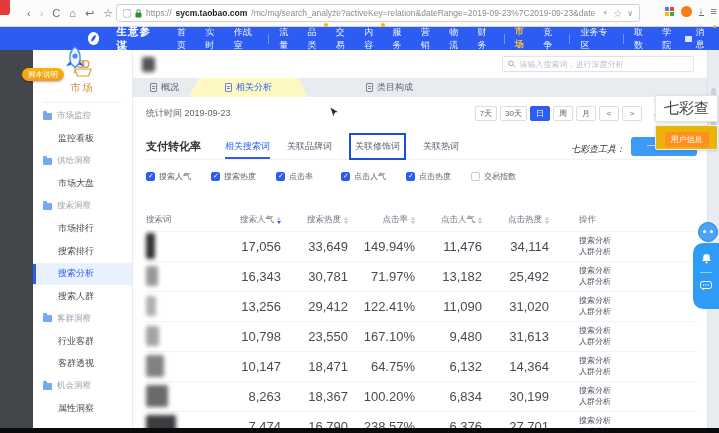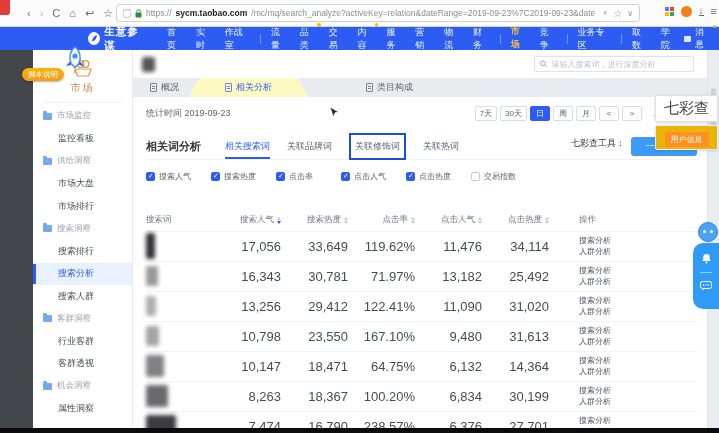--- a/index.html
+++ b/index.html
@@ -18,21 +18,21 @@
   .urlbar .path{color:#868d94;overflow:hidden;text-overflow:clip;}
   .url-right{margin-left:auto;display:flex;gap:5px;align-items:center;color:#8a9097;font-size:10px;flex:0 0 auto;}
   .bicons{position:absolute;right:2px;top:5px;display:flex;gap:7px;align-items:center;font-size:11px;color:#5f6368;}
   .ext-grid{display:grid;grid-template-columns:4px 4px;grid-template-rows:4px 4px;gap:1px;}
   .ext-grid i{display:block;}
   .acct{width:11px;height:11px;border-radius:50%;background:#f57f17;}
   .dl{border-bottom:1.5px solid #5f6368;line-height:9px;font-size:10px;}
 
   
   .topnav{position:absolute;top:27px;left:0;right:0;height:23px;background:#2c5cf2;display:flex;align-items:center;color:#fff;padding-left:88px;}
-  .brand{display:flex;align-items:center;gap:4px;margin-right:14px;}
+  .brand{display:flex;align-items:center;gap:17px;margin-right:14px;}
   .logo-circle{width:13px;height:13px;border-radius:50%;background:#fff;display:flex;align-items:center;justify-content:center;}
   .brand-name{font-size:10.5px;font-weight:bold;letter-spacing:1px;}
   .tn-item{font-size:9px;margin:0 6px;position:relative;padding:5px 0 4px;opacity:.95;cursor:pointer;}
   .tn-item.active{color:#ffc53d;border-bottom:2px solid #ffc53d;font-weight:bold;}
   .tn-div{width:1px;height:10px;background:rgba(255,255,255,.35);margin:0 4px;}
   .tn-dot{position:absolute;top:2px;right:-4px;width:3.5px;height:3.5px;border-radius:50%;background:#ffb400;}
   .tn-right{margin-left:auto;margin-right:8px;display:flex;align-items:center;gap:4px;font-size:8.5px;position:relative;}
   .msg-ic{width:8px;height:6px;background:rgba(255,255,255,.85);border-radius:1px;}
   .tn-right .tn-dot{right:-5px;top:-2px;}
 
@@ -51,21 +51,21 @@
   .s-group{padding-left:10px;color:#9aa3af;font-size:8.5px;}
   .folder{width:9px;height:7px;background:#74a9ef;border-radius:1px;position:relative;margin-right:5px;flex:0 0 auto;}
   .folder::before{content:"";position:absolute;top:-2px;left:0;width:4px;height:2px;background:#74a9ef;border-radius:1px 1px 0 0;}
   .s-item.active{background:#e9f1fe;color:#2c5cf2;}
   .s-item.active::before{content:"";position:absolute;left:0;top:1px;bottom:1px;width:3px;background:#2c5cf2;}
 
   
   .main{position:absolute;left:133px;top:0;right:12px;bottom:0;}
   .mhead{position:absolute;top:0;left:0;right:0;height:28px;background:#fff;}
   .blur-chip{position:absolute;left:9px;top:7px;width:13px;height:15px;background:#2a2a2e;filter:blur(2px);opacity:.8;border-radius:2px;}
-  .search{position:absolute;right:13px;top:6px;width:160px;height:16px;border:1px solid #dfe3e9;border-radius:2px;background:#fff;
+  .search{position:absolute;right:13px;top:6px;width:192px;height:16px;border:1px solid #dfe3e9;border-radius:2px;background:#fff;
     display:flex;align-items:center;padding:0 5px;gap:4px;}
   .search input{border:none;outline:none;font-size:8px;width:100%;color:#333;background:transparent;}
   .search input::placeholder{color:#b9bfc9;}
 
   .ptabs{position:absolute;top:28px;left:0;right:0;height:19px;background:#e8ecf1;display:flex;align-items:stretch;}
   .ptab{display:flex;align-items:center;gap:4px;font-size:9px;color:#5a6472;padding:0 10px;cursor:pointer;}
   .ptab.p1{margin-left:7px;}
   .ptab.active{background:#fef9c3;color:#2c5cf2;clip-path:polygon(10px 0,calc(100% - 10px) 0,100% 100%,0 100%);padding:0 36px;}
   .ptab.p3{margin-left:48px;}
   .doc-ic{width:7px;height:9px;border:1px solid currentColor;border-radius:1px;position:relative;opacity:.75;flex:0 0 auto;}
@@ -82,21 +82,21 @@
   .terminal{margin-left:9px;display:flex;align-items:center;gap:4px;color:#5a6472;font-size:8.5px;cursor:pointer;}
   .chev{width:5px;height:5px;border-right:1px solid #98a1ad;border-bottom:1px solid #98a1ad;transform:rotate(45deg) translateY(-1px);}
 
   .sectionrow{position:absolute;top:36px;left:13px;right:10px;height:27px;display:flex;align-items:center;border-bottom:1px solid #f0f1f4;}
   .sec-title{font-size:11px;font-weight:bold;color:#333;}
   .sec-tabs{display:flex;margin-left:24px;gap:17px;font-size:9px;color:#5a6472;align-items:center;align-self:stretch;}
   .sec-tab{position:relative;display:flex;align-items:center;height:100%;cursor:pointer;}
   .sec-tab.active{color:#2c5cf2;}
   .sec-tab.active::after{content:"";position:absolute;left:0;right:0;bottom:0;height:2px;background:#2c5cf2;}
   .sec-tab.boxed{height:auto;border:2px solid #1d4ed8;padding:5px 4px;}
-  .sec-right{margin-left:auto;display:flex;align-items:flex-start;gap:6px;font-size:9px;color:#333;}
+  .sec-right{margin-left:auto;display:flex;align-items:flex-end;gap:6px;font-size:9px;color:#333;font-style:italic;}
   .convert-btn{background:#3d9bf7;color:#fff;border-radius:3px;padding:3px 15px;font-size:9px;cursor:pointer;}
 
   .metrics{position:absolute;top:71px;left:13px;right:10px;}
   .mrow{display:flex;height:17px;align-items:center;}
   .mitem{width:65px;display:flex;gap:4px;align-items:center;font-size:8px;color:#5a6472;cursor:pointer;}
   .cb{width:9px;height:9px;border:1px solid #c6cbd4;border-radius:2px;background:#fff;flex:0 0 auto;position:relative;}
   .cb.checked{background:#2c5cf2;border-color:#2c5cf2;}
   .cb.checked::after{content:"✓";position:absolute;left:1px;top:-1px;color:#fff;font-size:7px;}
 
   .table{position:absolute;top:112px;left:13px;right:10px;}
@@ -241,26 +241,26 @@
       <div class="s-item">
           <span>监控看板</span>
         </div>
       <div class="s-item s-group">
           <span class="folder"></span>
           <span>供给洞察</span>
         </div>
       <div class="s-item">
           <span>市场大盘</span>
         </div>
-      <div class="s-item">
-          <span>市场排行</span>
-        </div>
       <div class="s-item s-group">
           <span class="folder"></span>
           <span>搜索洞察</span>
+        </div>
+      <div class="s-item">
+          <span>市场排行</span>
         </div>
       <div class="s-item">
           <span>搜索排行</span>
         </div>
       <div class="s-item active">
           <span>搜索分析</span>
         </div>
       <div class="s-item">
           <span>搜索人群</span>
         </div>
@@ -338,21 +338,21 @@
             <span class="rbtn">&lt;</span>
             <span class="rbtn">&gt;</span>
             <span class="terminal">
               <span>所有终端</span>
               <span class="chev"></span>
             </span>
           </div>
         </div>
 
         <div class="sectionrow">
-          <span class="sec-title">相关词分析</span>
+          <span class="sec-title">支付转化率</span>
           <span class="sec-tabs">
             <span class="sec-tab active">相关搜索词</span>
             <span class="sec-tab">关联品牌词</span>
             <span class="sec-tab boxed">关联修饰词</span>
             <span class="sec-tab">关联热词</span>
           </span>
           <span class="sec-right">
             <span>七彩查工具：</span>
             <span class="convert-btn">一键转化</span>
           </span>
@@ -425,21 +425,21 @@
                   <i class="dn"></i>
                 </span>
               </span>
             <span class="tc-act">操作</span>
           </div>
 
           <div class="trow">
             <span class="tc-word"><span class="smudge" style="display:inline-block;width:9px;height:26px;opacity:.9;"></span></span>
             <span class="tc-num">17,056</span>
             <span class="tc-num">33,649</span>
-            <span class="tc-num">119.62%</span>
+            <span class="tc-num">149.94%</span>
             <span class="tc-num">11,476</span>
             <span class="tc-num">34,114</span>
             <span class="tc-act act">
                 <span>搜索分析</span>
                 <span>人群分析</span>
               </span>
           </div>
           <div class="trow">
             <span class="tc-word"><span class="smudge" style="display:inline-block;width:12px;height:20px;opacity:.45;"></span></span>
             <span class="tc-num">16,343</span>

